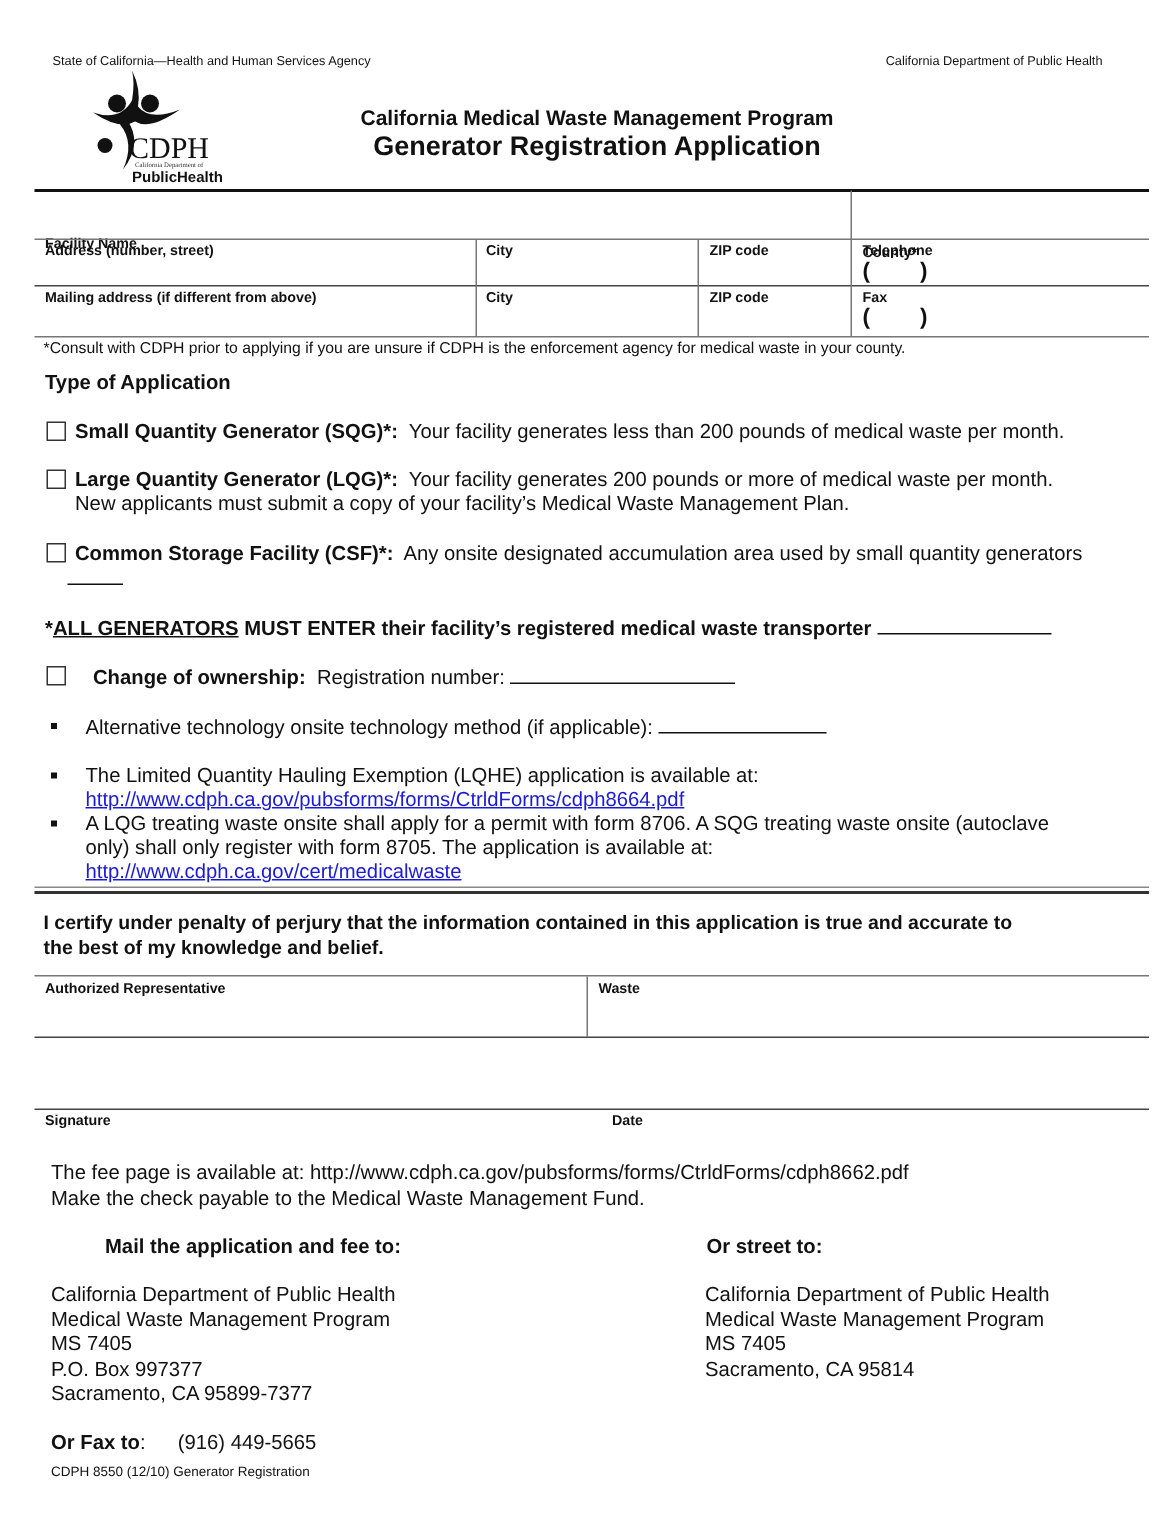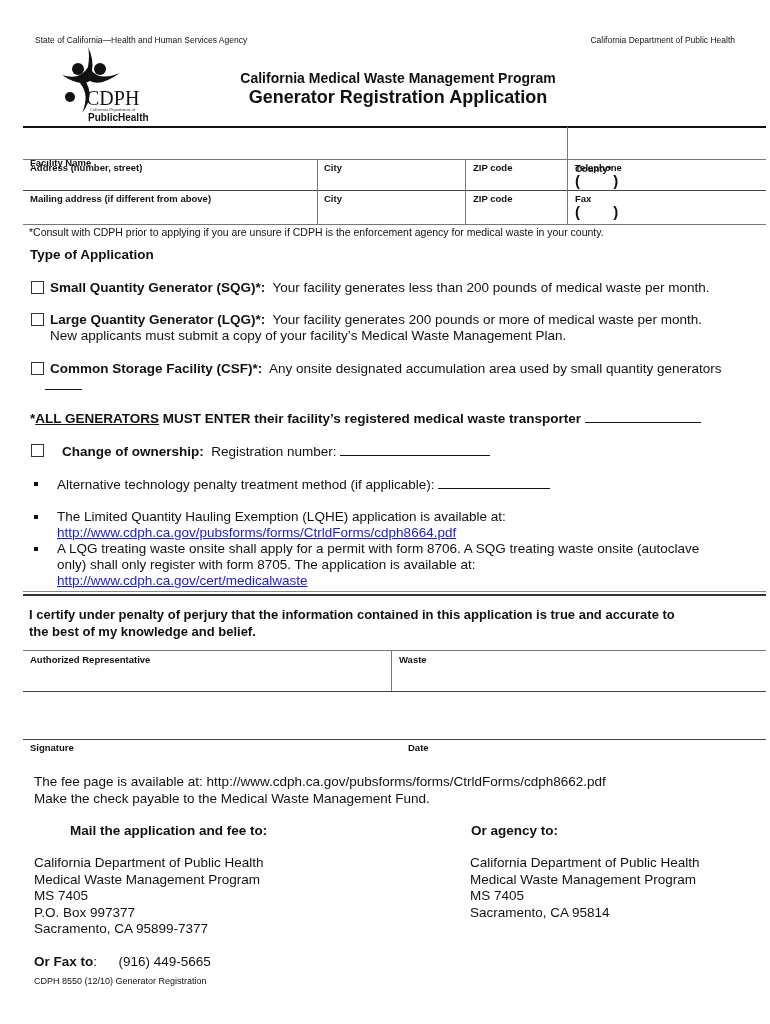--- a/index.html
+++ b/index.html
@@ -111,21 +111,21 @@
 
 <div class="checkbox" style="left:31px; top:444px;"></div>
 <div class="abs body14" style="left:50px; top:443px; white-space:nowrap;margin-left:12px;">
   <span class="bold">Change of ownership:</span>&nbsp;
   <span>Registration number:</span>
   <span class="blank" style="width:150px;"></span>
 </div>
 
 <div class="bullet" style="left:34px; top:482px;"></div>
 <div class="abs body14" style="left:57px; top:476px; white-space:nowrap;">
-  <span>Alternative technology penalty treatment method (if applicable):</span>
+  <span>Alternative technology onsite technology method (if applicable):</span>
   <span class="blank" style="width:112px;"></span>
 </div>
 
 <div class="bullet" style="left:34px; top:515px;"></div>
 <div class="abs body14" style="left:57px; top:509px; white-space:nowrap;">The Limited Quantity Hauling Exemption (LQHE) application is available at:</div>
 <div class="abs body14 link" style="left:57px; top:525px; white-space:nowrap;">http://www.cdph.ca.gov/pubsforms/forms/CtrldForms/cdph8664.pdf</div>
 
 <div class="bullet" style="left:34px; top:547px;"></div>
 <div class="abs body14" style="left:57px; top:541px; white-space:nowrap;">A LQG treating waste onsite shall apply for a permit with form 8706. A SQG treating waste onsite (autoclave</div>
 <div class="abs body14" style="left:57px; top:557px; white-space:nowrap;">only) shall only register with form 8705.  The application is available at:</div>
@@ -156,21 +156,21 @@
 
 <div class="abs body14 bold" style="left:34px; top:823px;padding-left:36px;">Mail the application and fee to:</div>
 <div class="abs addr" style="left:34px; top:855px;">
   <div>California Department of Public Health</div>
   <div>Medical Waste Management Program</div>
   <div>MS 7405</div>
   <div>P.O. Box 997377</div>
   <div>Sacramento, CA 95899-7377</div>
 </div>
 
-<div class="abs body14 bold" style="left:471px; top:823px;">Or agency to:</div>
+<div class="abs body14 bold" style="left:471px; top:823px;">Or street to:</div>
 <div class="abs addr" style="left:470px; top:855px;">
   <div>California Department of Public Health</div>
   <div>Medical Waste Management Program</div>
   <div>MS 7405</div>
   <div>Sacramento, CA  95814</div>
 </div>
 
 <div class="abs body14" style="left:34px; top:954px; white-space:nowrap;">
   <span class="bold">Or Fax to</span><span>:</span>
   <span style="display:inline-block; width:14px;"></span>

